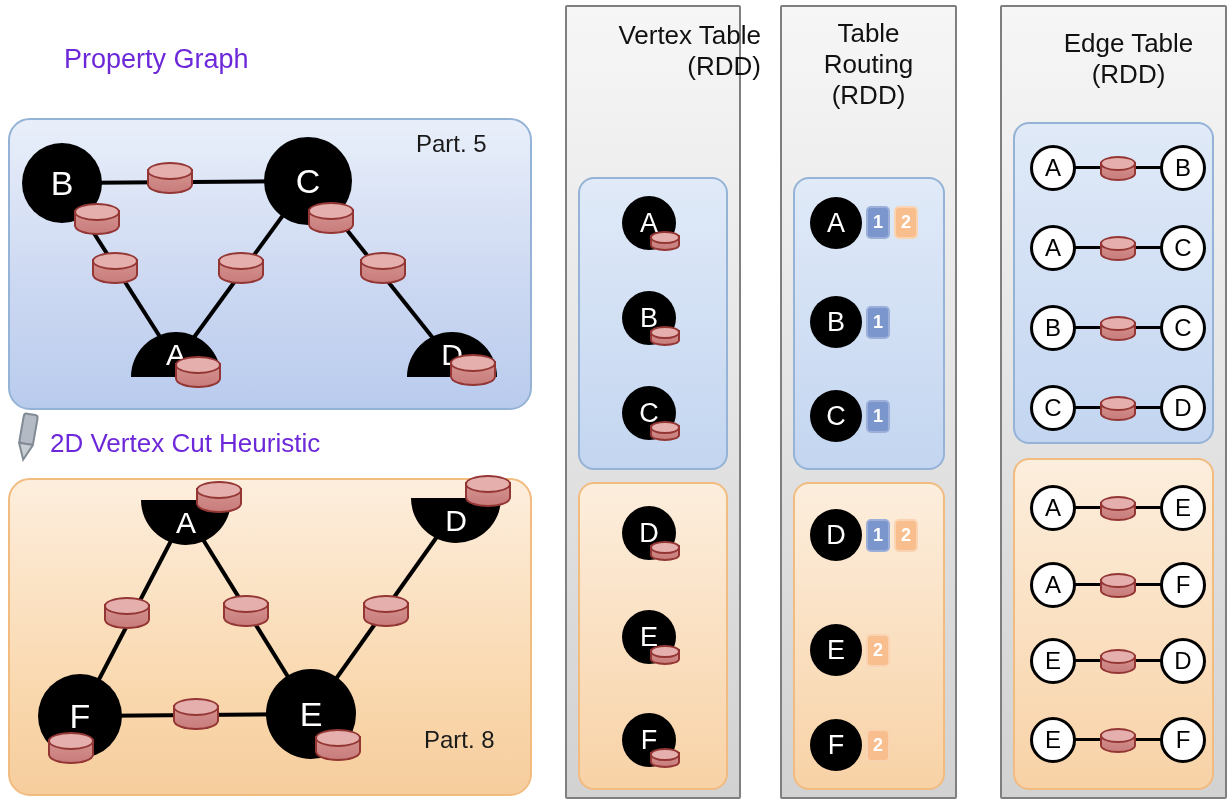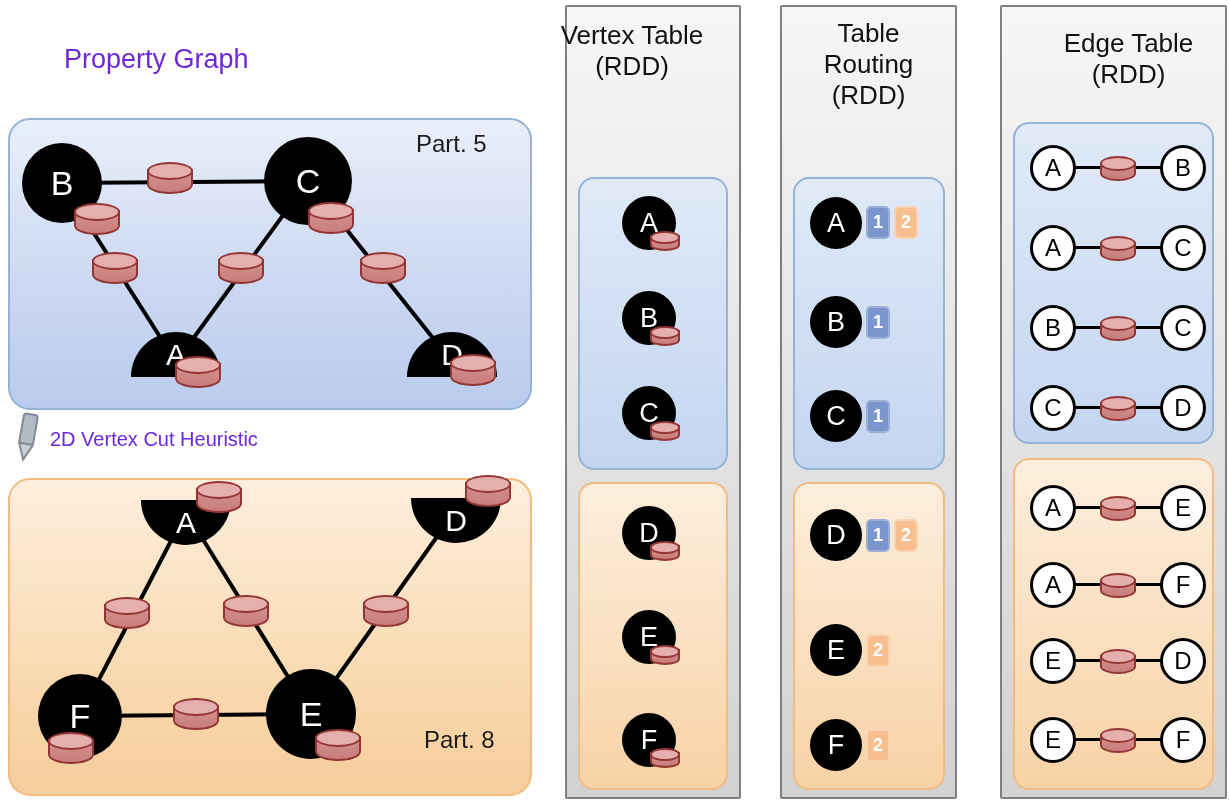--- a/index.html
+++ b/index.html
@@ -125,24 +125,24 @@
   <div class="cyl" style="left:48px;top:732px;width:46px;height:32px;"></div>
   <div class="cyl" style="left:315px;top:729px;width:46px;height:32px;"></div>
 
   <div class="txt part-label" style="left:416px;top:130px;">Part. 5</div>
   <div class="txt part-label" style="left:424px;top:726px;">Part. 8</div>
 
   <svg width="28" height="52" viewBox="0 0 28 52" style="left:13px;top:412px;transform:rotate(10deg);">
     <rect x="7" y="2" width="14" height="30" rx="3" fill="#b3bac4" stroke="#828a94" stroke-width="2"></rect>
     <polygon points="7,32 21,32 14,48" fill="#c9ced5" stroke="#828a94" stroke-width="2"></polygon>
   </svg>
-  <div class="txt" style="left:50px;top:428px;font-size:20px;">2D Vertex Cut Heuristic</div>
+  <div class="txt" style="left:50px;top:428px;font-size:26px;">2D Vertex Cut Heuristic</div>
 
   <div class="col" style="left:565px;top:5px;width:176px;height:794px;"></div>
-  <div class="col-title" style="left:534px;top:20px;width:196px;">
+  <div class="col-title" style="left:565px;top:20px;width:196px;text-align:right;">
     <div>Vertex Table</div>
     <div>(RDD)</div>
   </div>
   <div class="inner blue" style="left:578px;top:177px;width:150px;height:293px;"></div>
   <div class="nvtx" style="left:622px;top:196px;width:54px;height:54px;">A</div>
   <div class="cyl" style="left:650px;top:231px;width:30px;height:20px;"></div>
   <div class="nvtx" style="left:622px;top:291px;width:54px;height:54px;">B</div>
   <div class="cyl" style="left:650px;top:326px;width:30px;height:20px;"></div>
   <div class="nvtx" style="left:622px;top:386px;width:54px;height:54px;">C</div>
   <div class="cyl" style="left:650px;top:421px;width:30px;height:20px;"></div>

